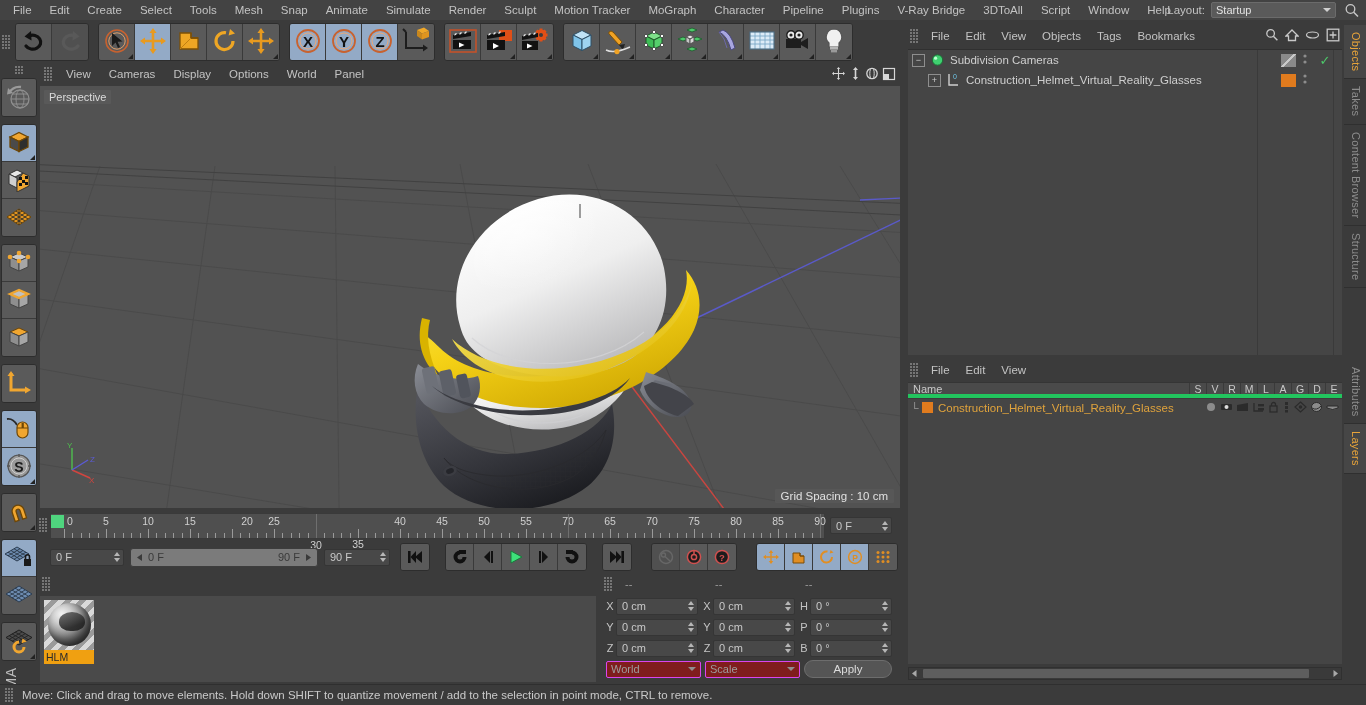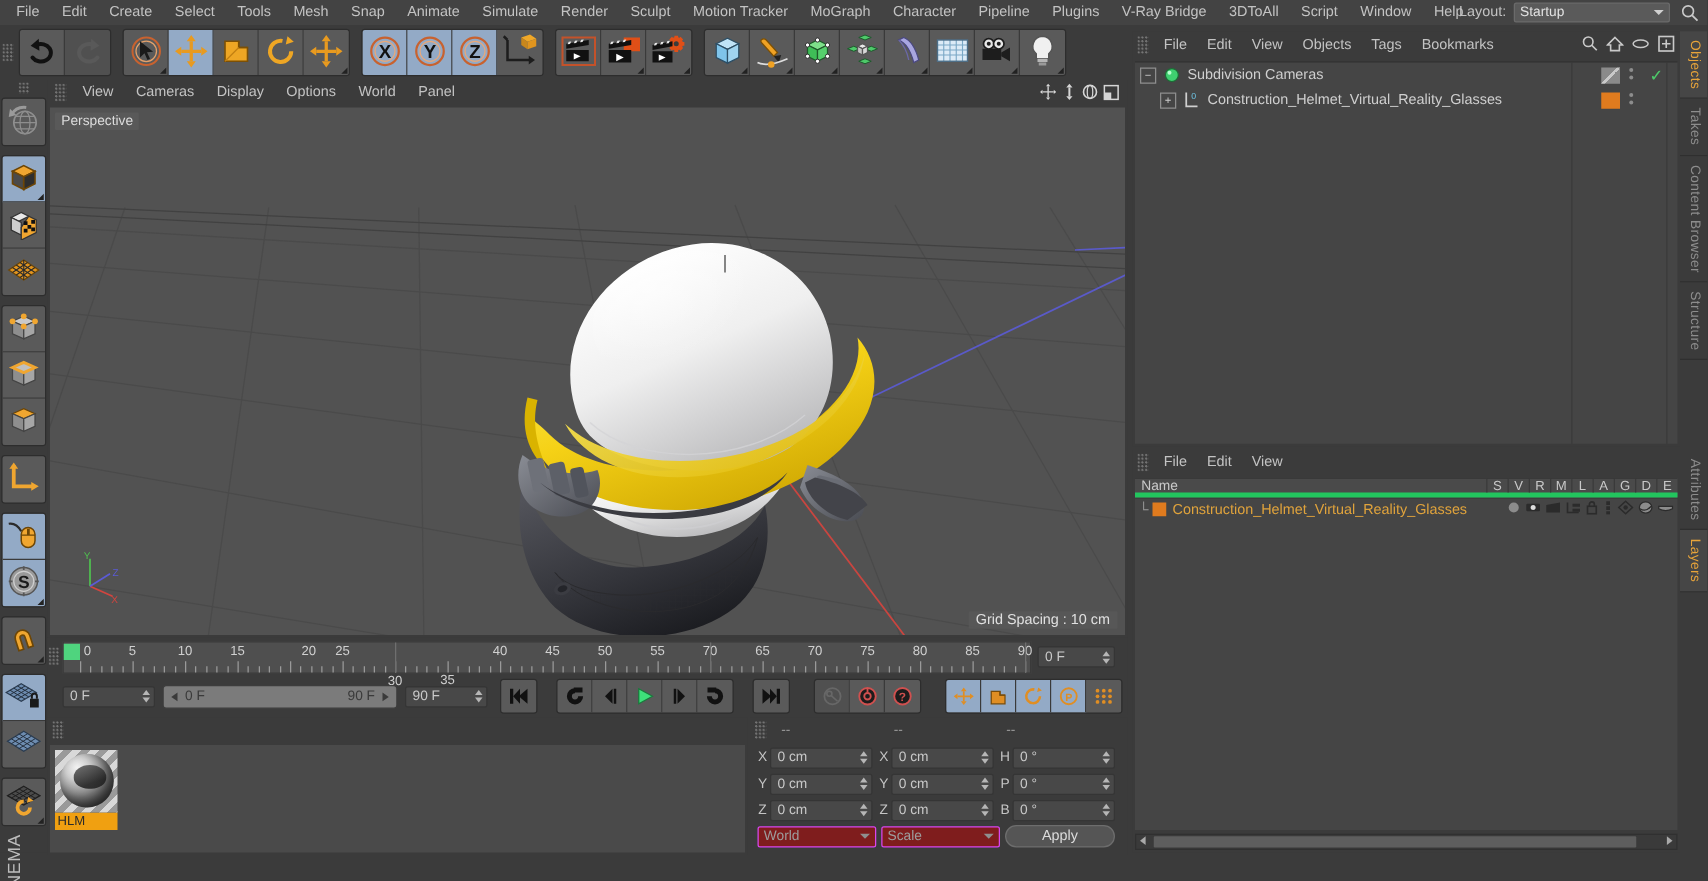--- a/index.html
+++ b/index.html
@@ -1471,14 +1471,18 @@
       <div class="vtab on">Objects</div>
       <div class="vtab">Takes</div>
       <div class="vtab">Content Browser</div>
       <div class="vtab">Structure</div>
     </div>
   <div class="vtabs" id="vtabsLower" style="top:360px;height:322px;">
       <div class="vtab">Attributes</div>
       <div class="vtab on">Layers</div>
     </div>
 
+  <div id="statusbar">
+    <div class="grip" style="margin-left:5px;"></div>
+    <div class="txt">Move: Click and drag to move elements. Hold down SHIFT to quantize movement / add to the selection in point mode, CTRL to remove.</div>
+  </div>
 
 </div>
 
 </body></html>

